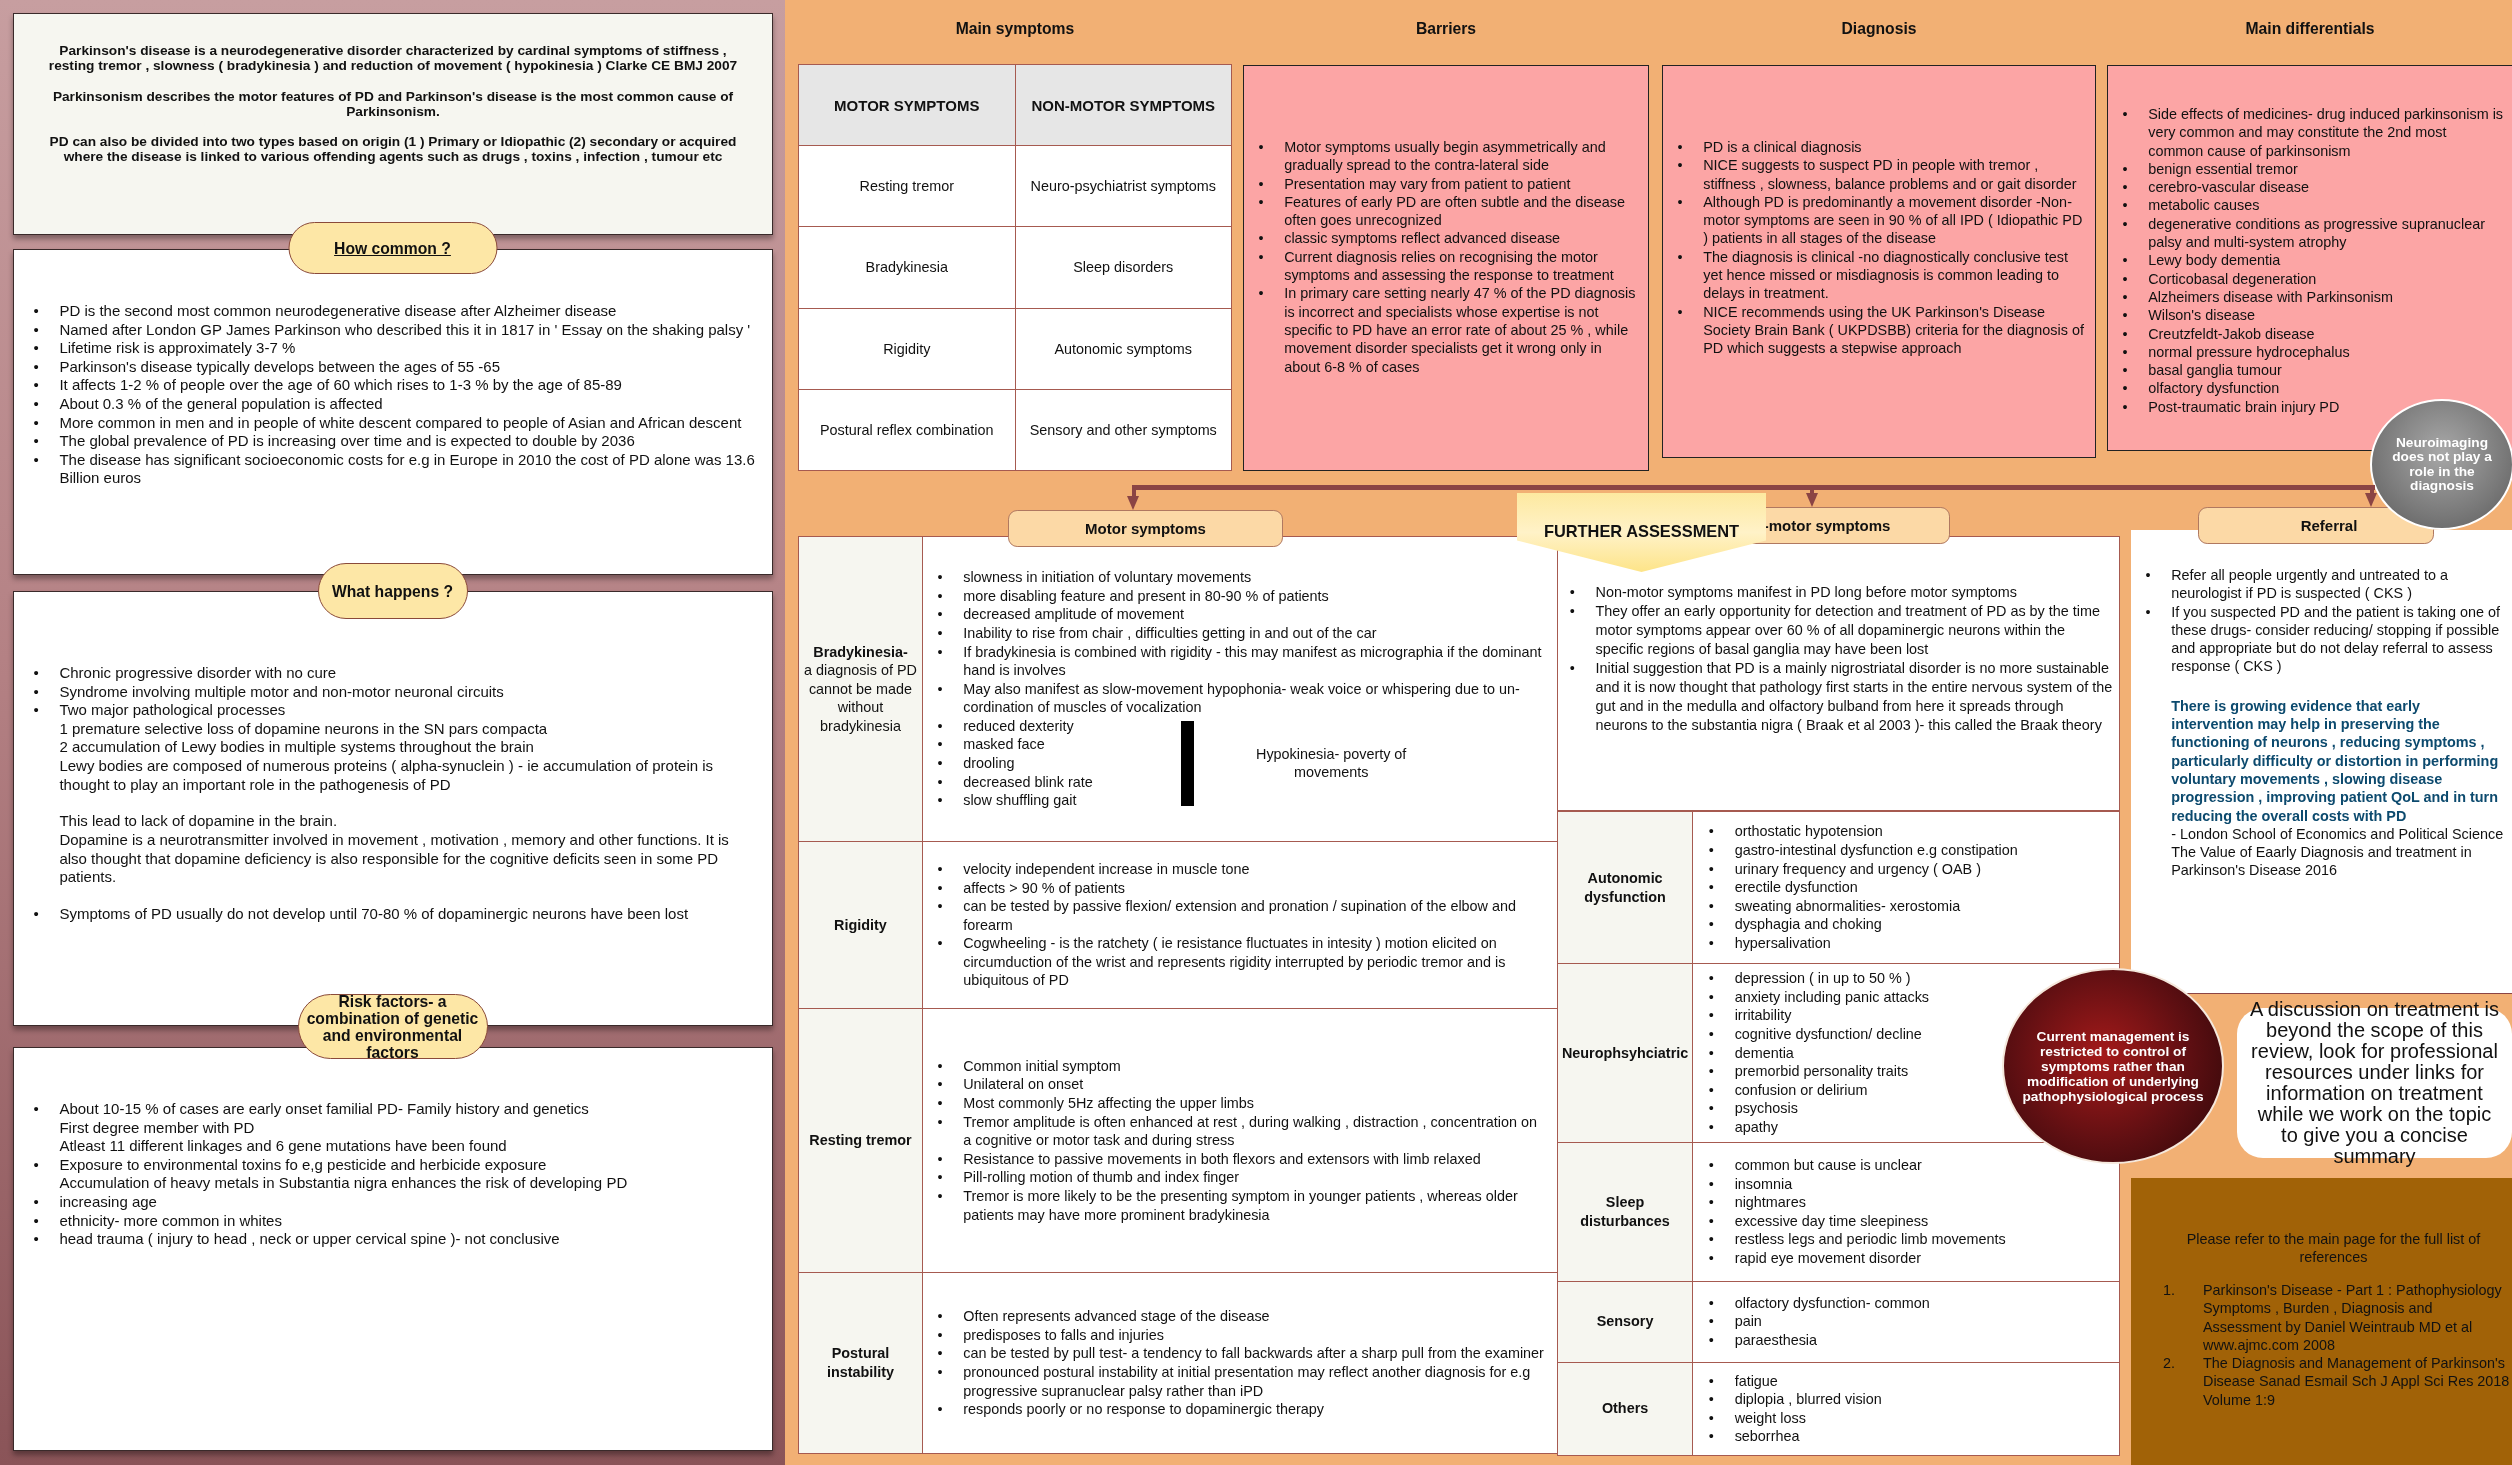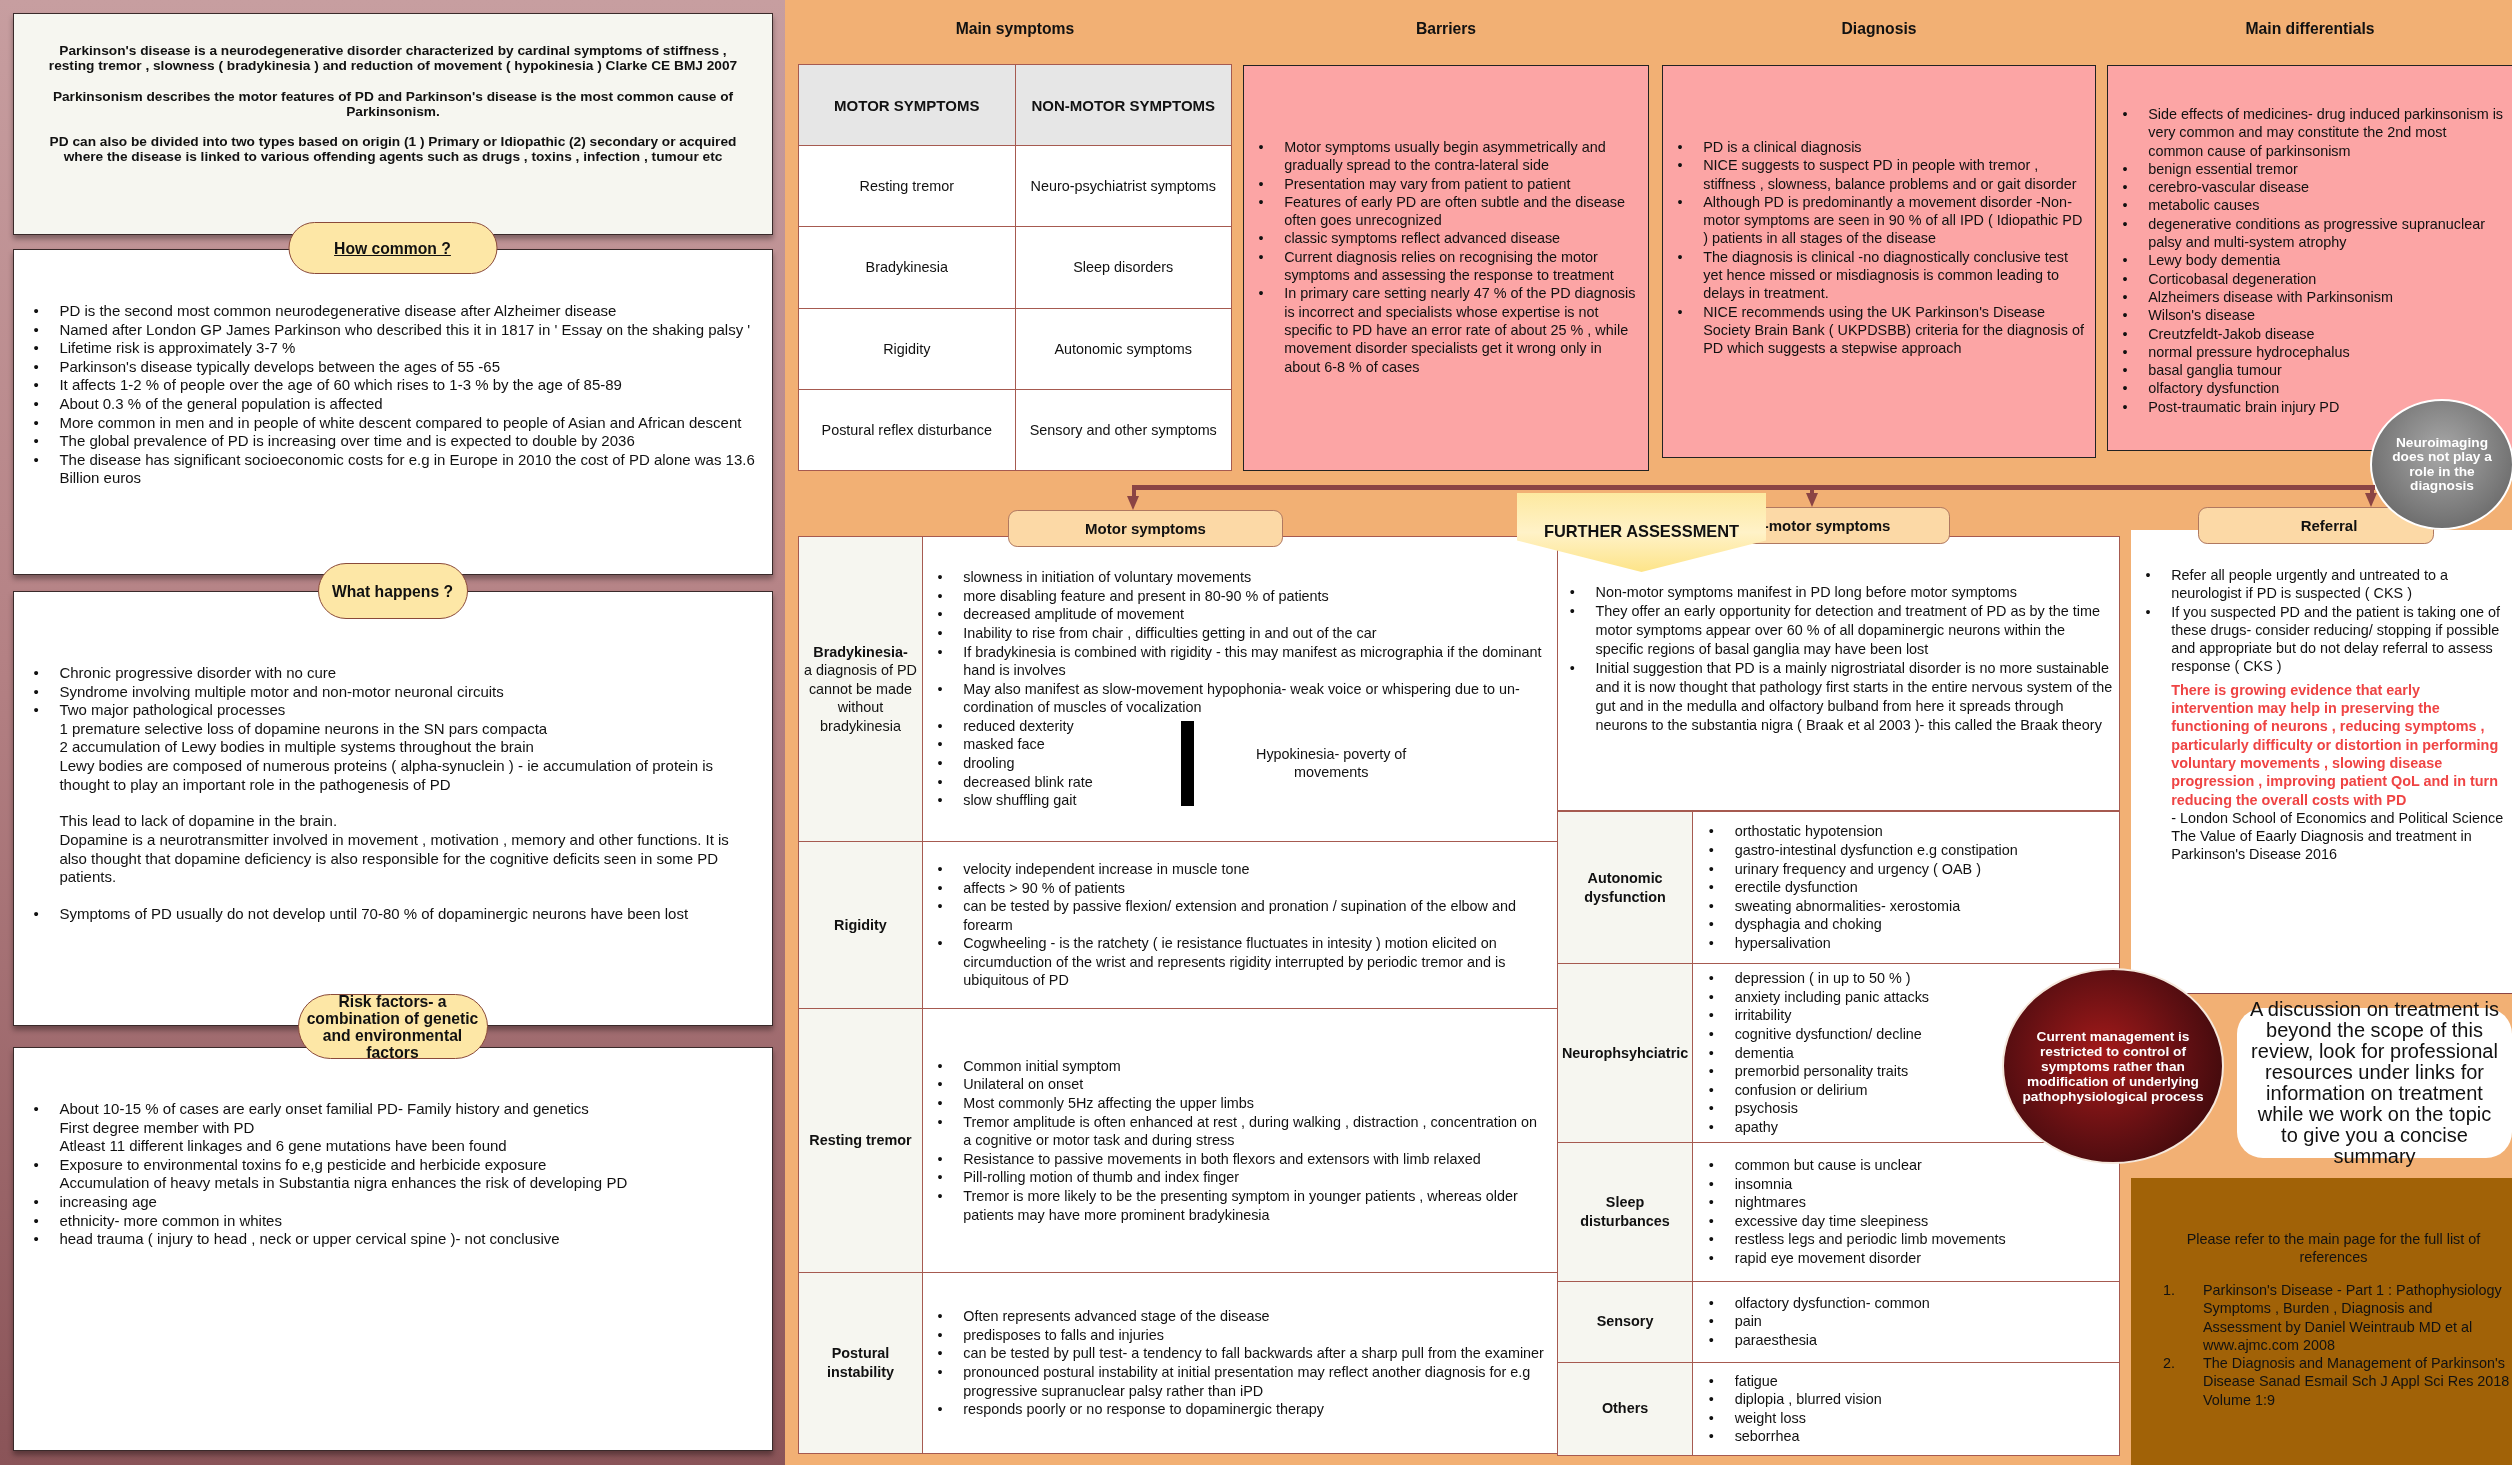--- a/index.html
+++ b/index.html
@@ -96,21 +96,21 @@
 
   
   #nonmotor-intro { position: absolute; left: 1557px; top: 536px; width: 563px; height: 275px; background: #fff; border: 1.3px solid #a65a50; font-size: 14.4px; line-height: 19px; padding: 46px 6.5px 0 6.5px; }
   #nmtable { position: absolute; left: 1557px; top: 811px; width: 563px; border-collapse: collapse; background: #fff; font-size: 14.4px; line-height: 18.6px; }
   #nmtable td { border: 1.3px solid #a65a50; vertical-align: middle; }
   #nmtable td.lab { width: 95px; background: #f6f6f0; text-align: center; font-weight: bold; padding: 0 3.9px; }
   #nmtable td.body { padding: 5.2px 6.5px 5.2px 10.5px; }
 
   
   #referral { position: absolute; left: 2131px; top: 530px; width: 381px; height: 465px; background: #fff; font-size: 14.4px; line-height: 18.3px; padding: 36px 6.5px 0 9.2px; }
-  #referral .red { color: #ef4444; font-weight: bold; margin-top: 5px; padding-left: 31px; }
+  #referral .red { color: #0c4a6e; font-weight: bold; margin-top: 21px; padding-left: 31px; }
   #referral .cite { padding-left: 31px; }
 
   #mgmt {
     position: absolute; left: 2002px; top: 968px; width: 222px; height: 196px; border-radius: 50%;
     background: radial-gradient(circle at 45% 45%, #a51a1a 0%, #5e0f12 55%, #2a0608 100%);
     color: #fff; font-weight: bold; font-size: 13.7px; line-height: 15px; text-align: center;
     display: flex; align-items: center; justify-content: center; padding: 0 18.3px; z-index: 6;
     border: 2px solid #f5e8dc;
   }
   #treatband { position: absolute; left: 2126px; top: 993px; width: 386px; height: 171px; background: #f2b074; border-top: 1.3px solid #8b4444; }
@@ -204,21 +204,21 @@
   </tr>
   <tr>
     <td>Bradykinesia</td>
     <td>Sleep disorders</td>
   </tr>
   <tr>
     <td>Rigidity</td>
     <td>Autonomic symptoms</td>
   </tr>
   <tr>
-    <td>Postural reflex disturbance</td>
+    <td>Postural reflex combination</td>
     <td>Sensory and other symptoms</td>
   </tr>
 </tbody>
   </table>
 
 <div class="wbox" id="barriers">
   <ul class="bul">
     <li>Motor symptoms usually begin asymmetrically and gradually spread to the contra-lateral side</li>
     <li>Presentation may vary from patient to patient</li>
     <li>Features of early PD are often subtle and the disease often goes unrecognized</li>

